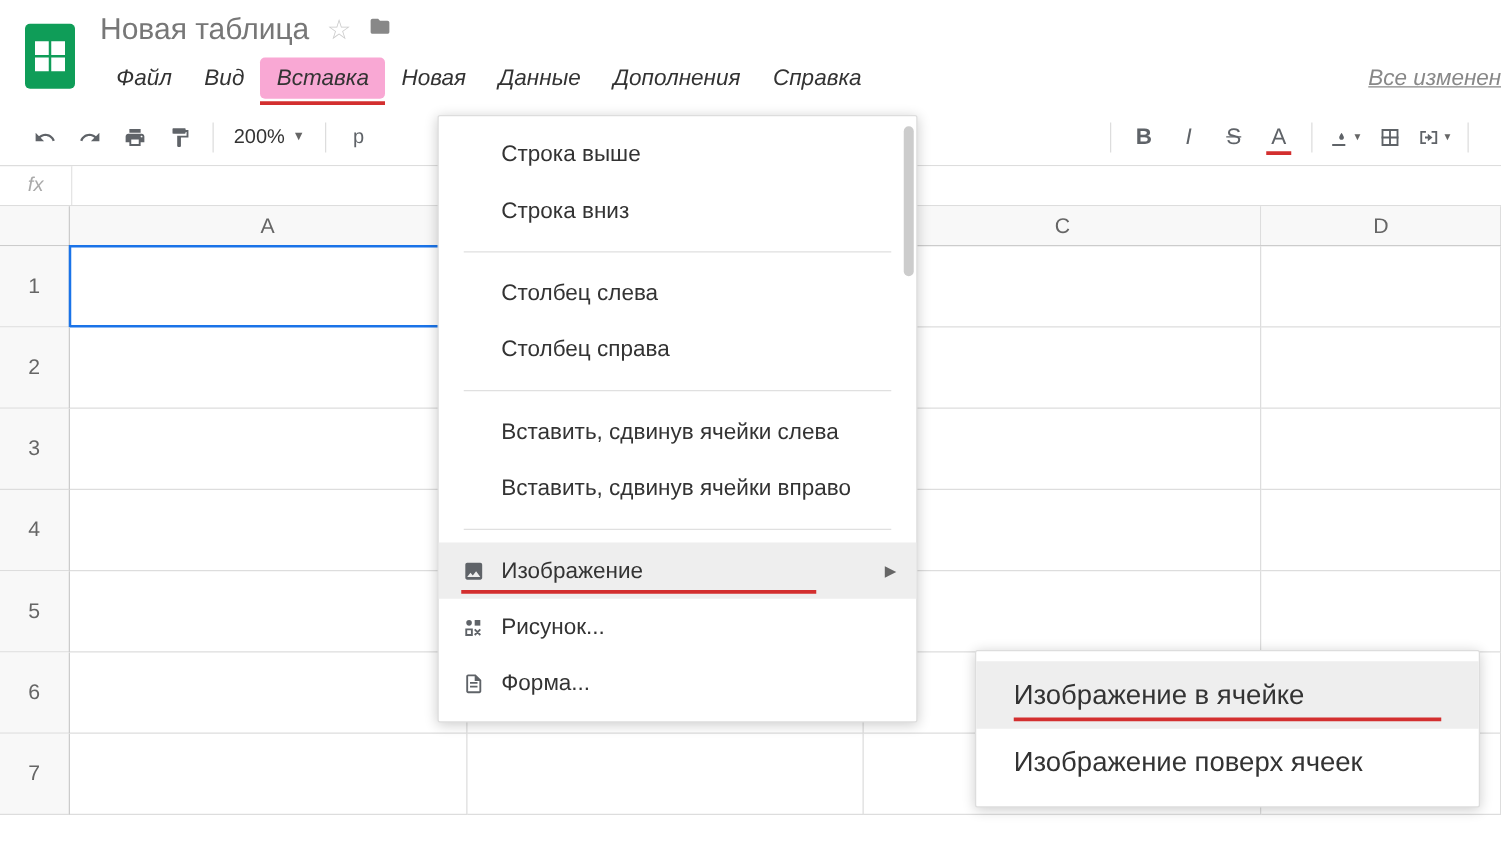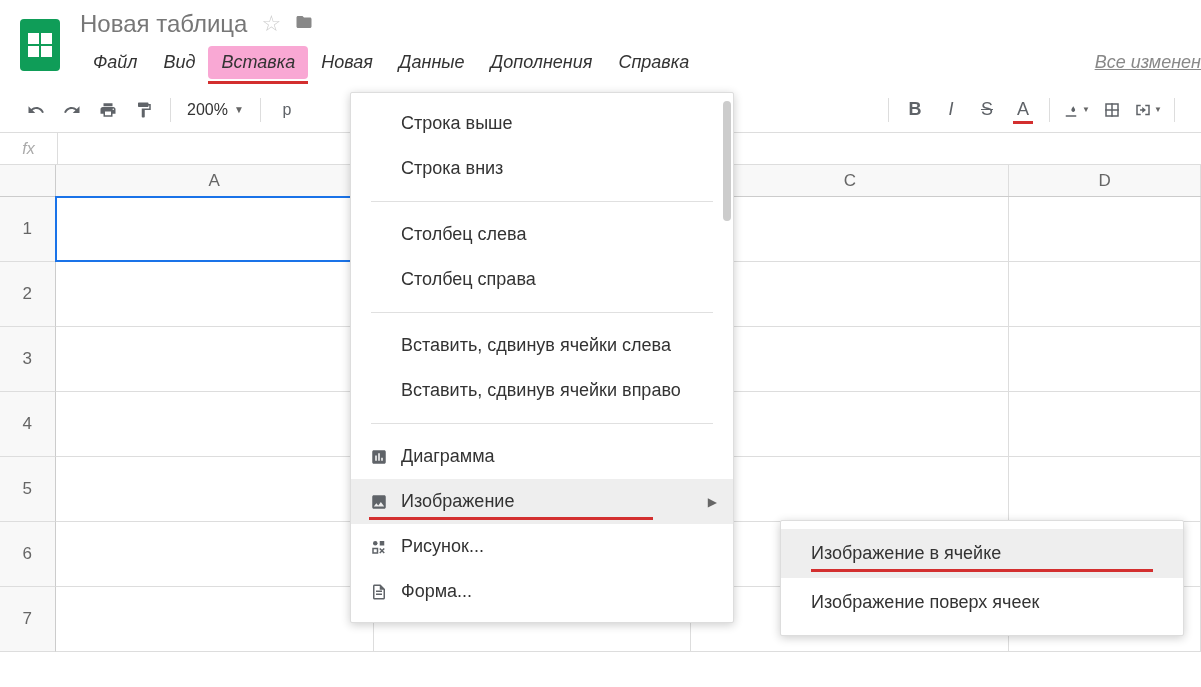--- a/index.html
+++ b/index.html
@@ -57,21 +57,21 @@
     .dropdown-menu { position: absolute; top: 92px; left: 350px; width: 384px; background: #fff; box-shadow: 0 2px 10px rgba(0,0,0,0.2); border: 1px solid #ddd; border-radius: 2px; z-index: 100; padding: 8px 0; }
     .dropdown-scrollbar { position: absolute; right: 2px; top: 8px; width: 8px; height: 120px; background: #ccc; border-radius: 4px; }
     .menu-divider { height: 1px; background: #e0e0e0; margin: 10px 20px; }
     .dd-item { display: flex; align-items: center; padding: 12px 30px 12px 50px; font-size: 18px; color: #333; cursor: pointer; position: relative; }
     .dd-item.highlighted { background: #eeeeee; }
     .dd-icon { position: absolute; left: 18px; width: 20px; height: 20px; color: #5f6368; display: flex; align-items: center; justify-content: center; }
     .dd-arrow { position: absolute; right: 16px; color: #666; font-size: 12px; }
     .dd-underline { position: absolute; bottom: 4px; left: 18px; right: 80px; height: 3px; background: #d32f2f; }
     
     .submenu { position: absolute; top: 520px; left: 780px; width: 404px; background: #fff; box-shadow: 0 2px 10px rgba(0,0,0,0.2); border: 1px solid #ddd; border-radius: 2px; z-index: 101; padding: 8px 0; }
-    .sub-item { padding: 14px 30px; font-size: 18px; color: #333; cursor: pointer; position: relative; }
+    .sub-item { padding: 14px 30px; font-size: 22px; color: #333; cursor: pointer; position: relative; }
     .sub-item.highlighted { background: #eeeeee; }
     .sub-underline { position: absolute; bottom: 6px; left: 30px; right: 30px; height: 3px; background: #d32f2f; }
     
     .bold { font-weight: normal; }
     
     svg { width: 18px; height: 18px; fill: currentColor; }
   </style>
 </head>
 <body>
 
@@ -257,28 +257,20 @@
     <span>Столбец </span>&nbsp;<span class="bold">справа</span>
   </div>
   <div class="menu-divider"></div>
   <div class="dd-item">
     <span>Вставить, сдвинув ячейки </span>&nbsp;<span class="bold">слева</span>
   </div>
   <div class="dd-item">
     <span>Вставить, сдвинув ячейки </span>&nbsp;<span class="bold">вправо</span>
   </div>
   <div class="menu-divider"></div>
-  <div class="dd-item">
-    <span class="dd-icon">
-      <svg viewBox="0 0 24 24">
-          <path d="M19 3H5c-1.1 0-2 .9-2 2v14c0 1.1.9 2 2 2h14c1.1 0 2-.9 2-2V5c0-1.1-.9-2-2-2zM9 17H7v-7h2v7zm4 0h-2V7h2v10zm4 0h-2v-4h2v4z"></path>
-        </svg>
-    </span>
-    <span>Диаграмма</span>
-  </div>
   <div class="dd-item highlighted">
     <span class="dd-icon">
       <svg viewBox="0 0 24 24">
           <path d="M21 19V5c0-1.1-.9-2-2-2H5c-1.1 0-2 .9-2 2v14c0 1.1.9 2 2 2h14c1.1 0 2-.9 2-2zM8.5 13.5l2.5 3.01L14.5 12l4.5 6H5l3.5-4.5z"></path>
         </svg>
     </span>
     <span>Изображение</span>
     <span class="dd-arrow">▶</span>
     <div class="dd-underline"></div>
   </div>

